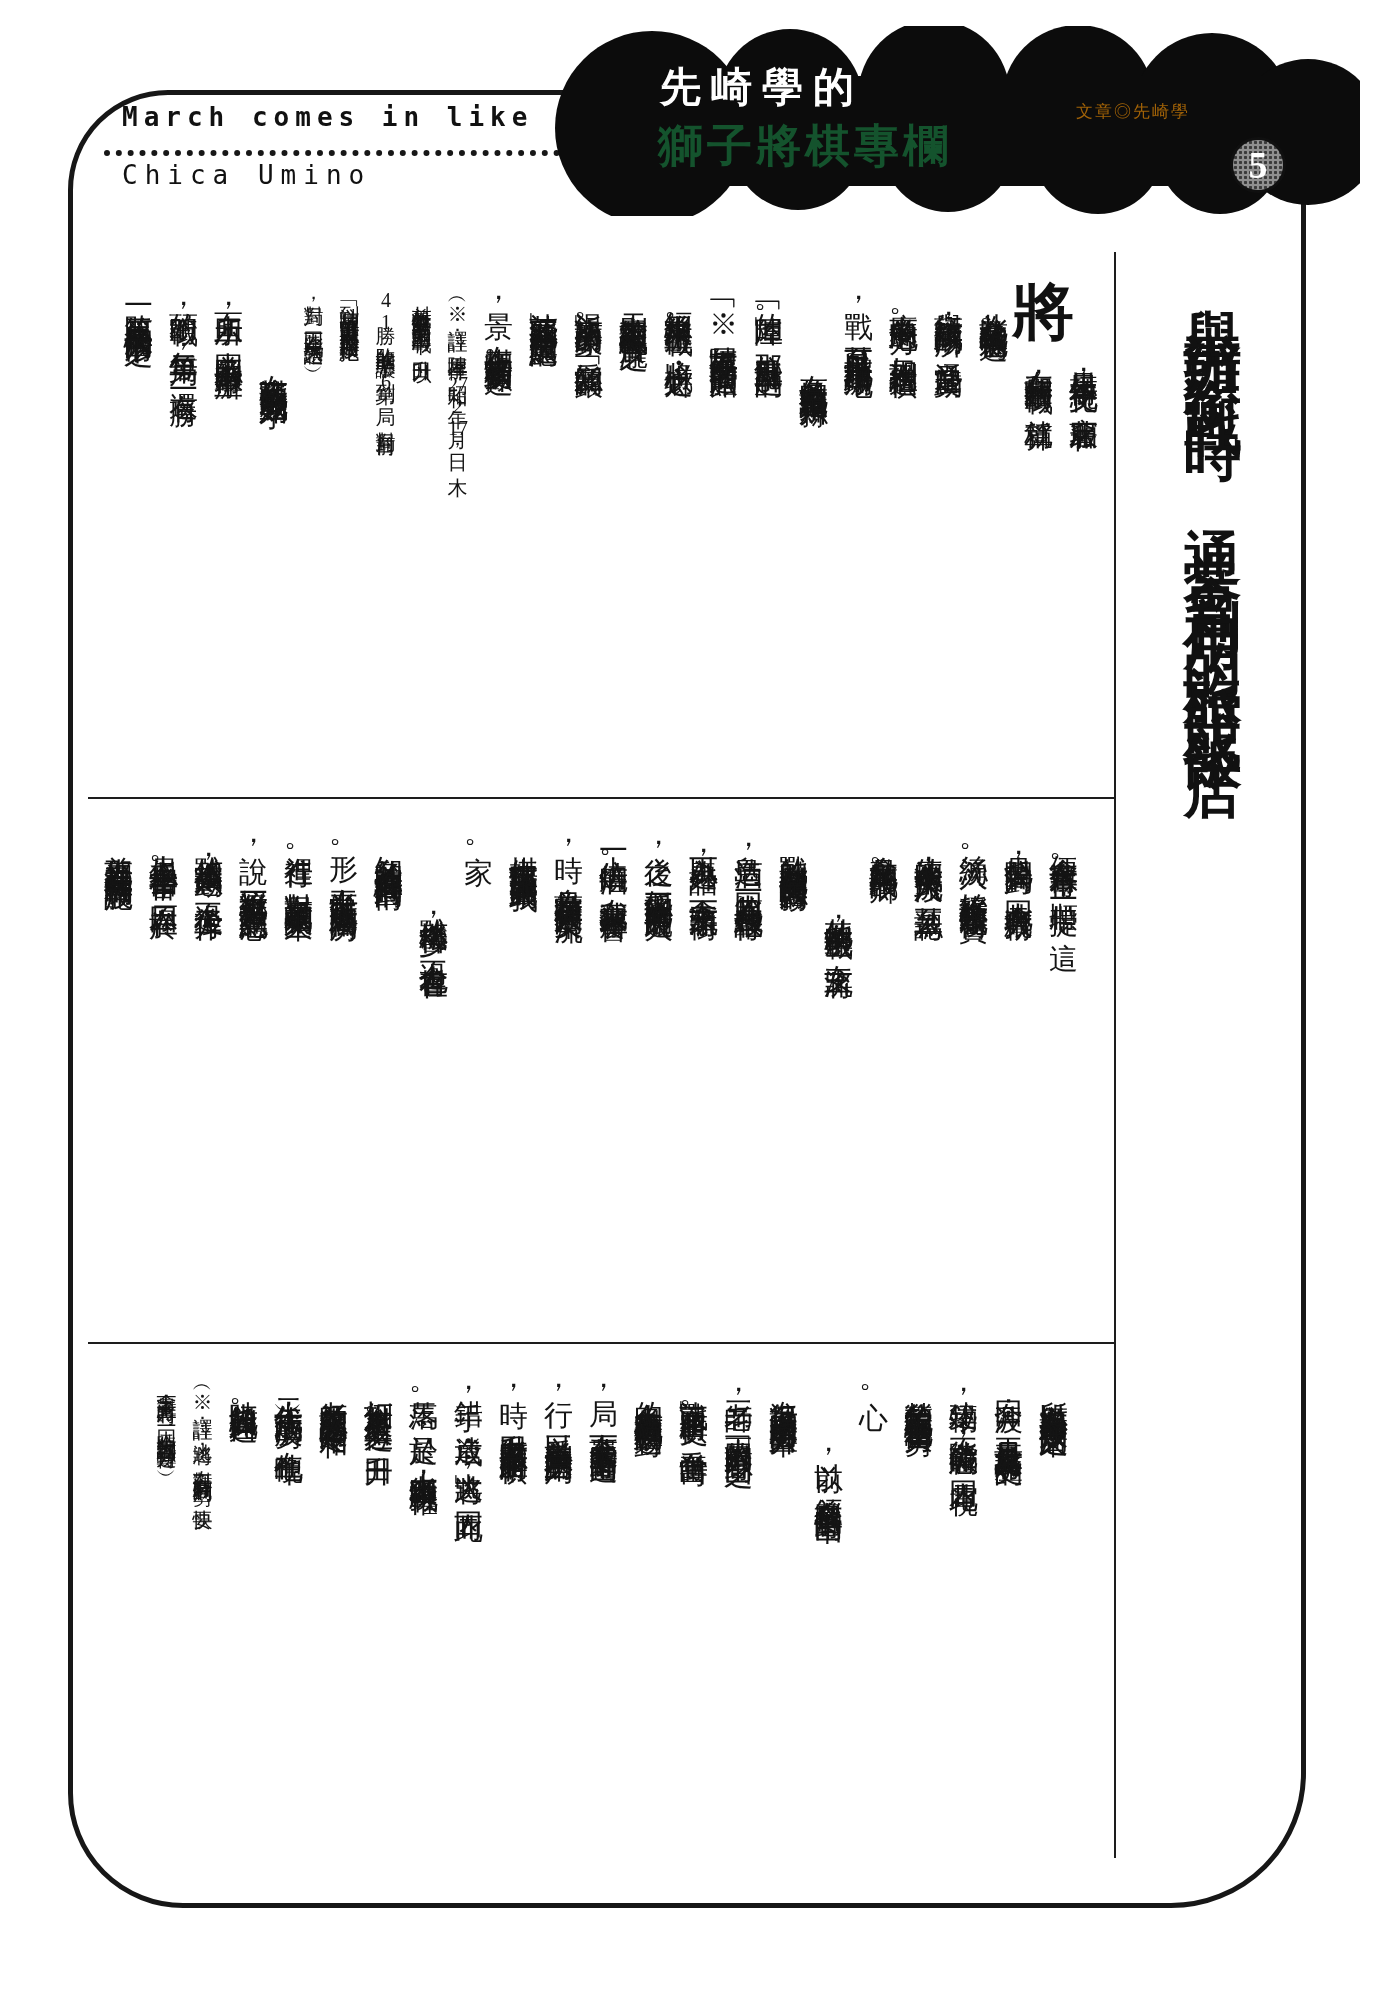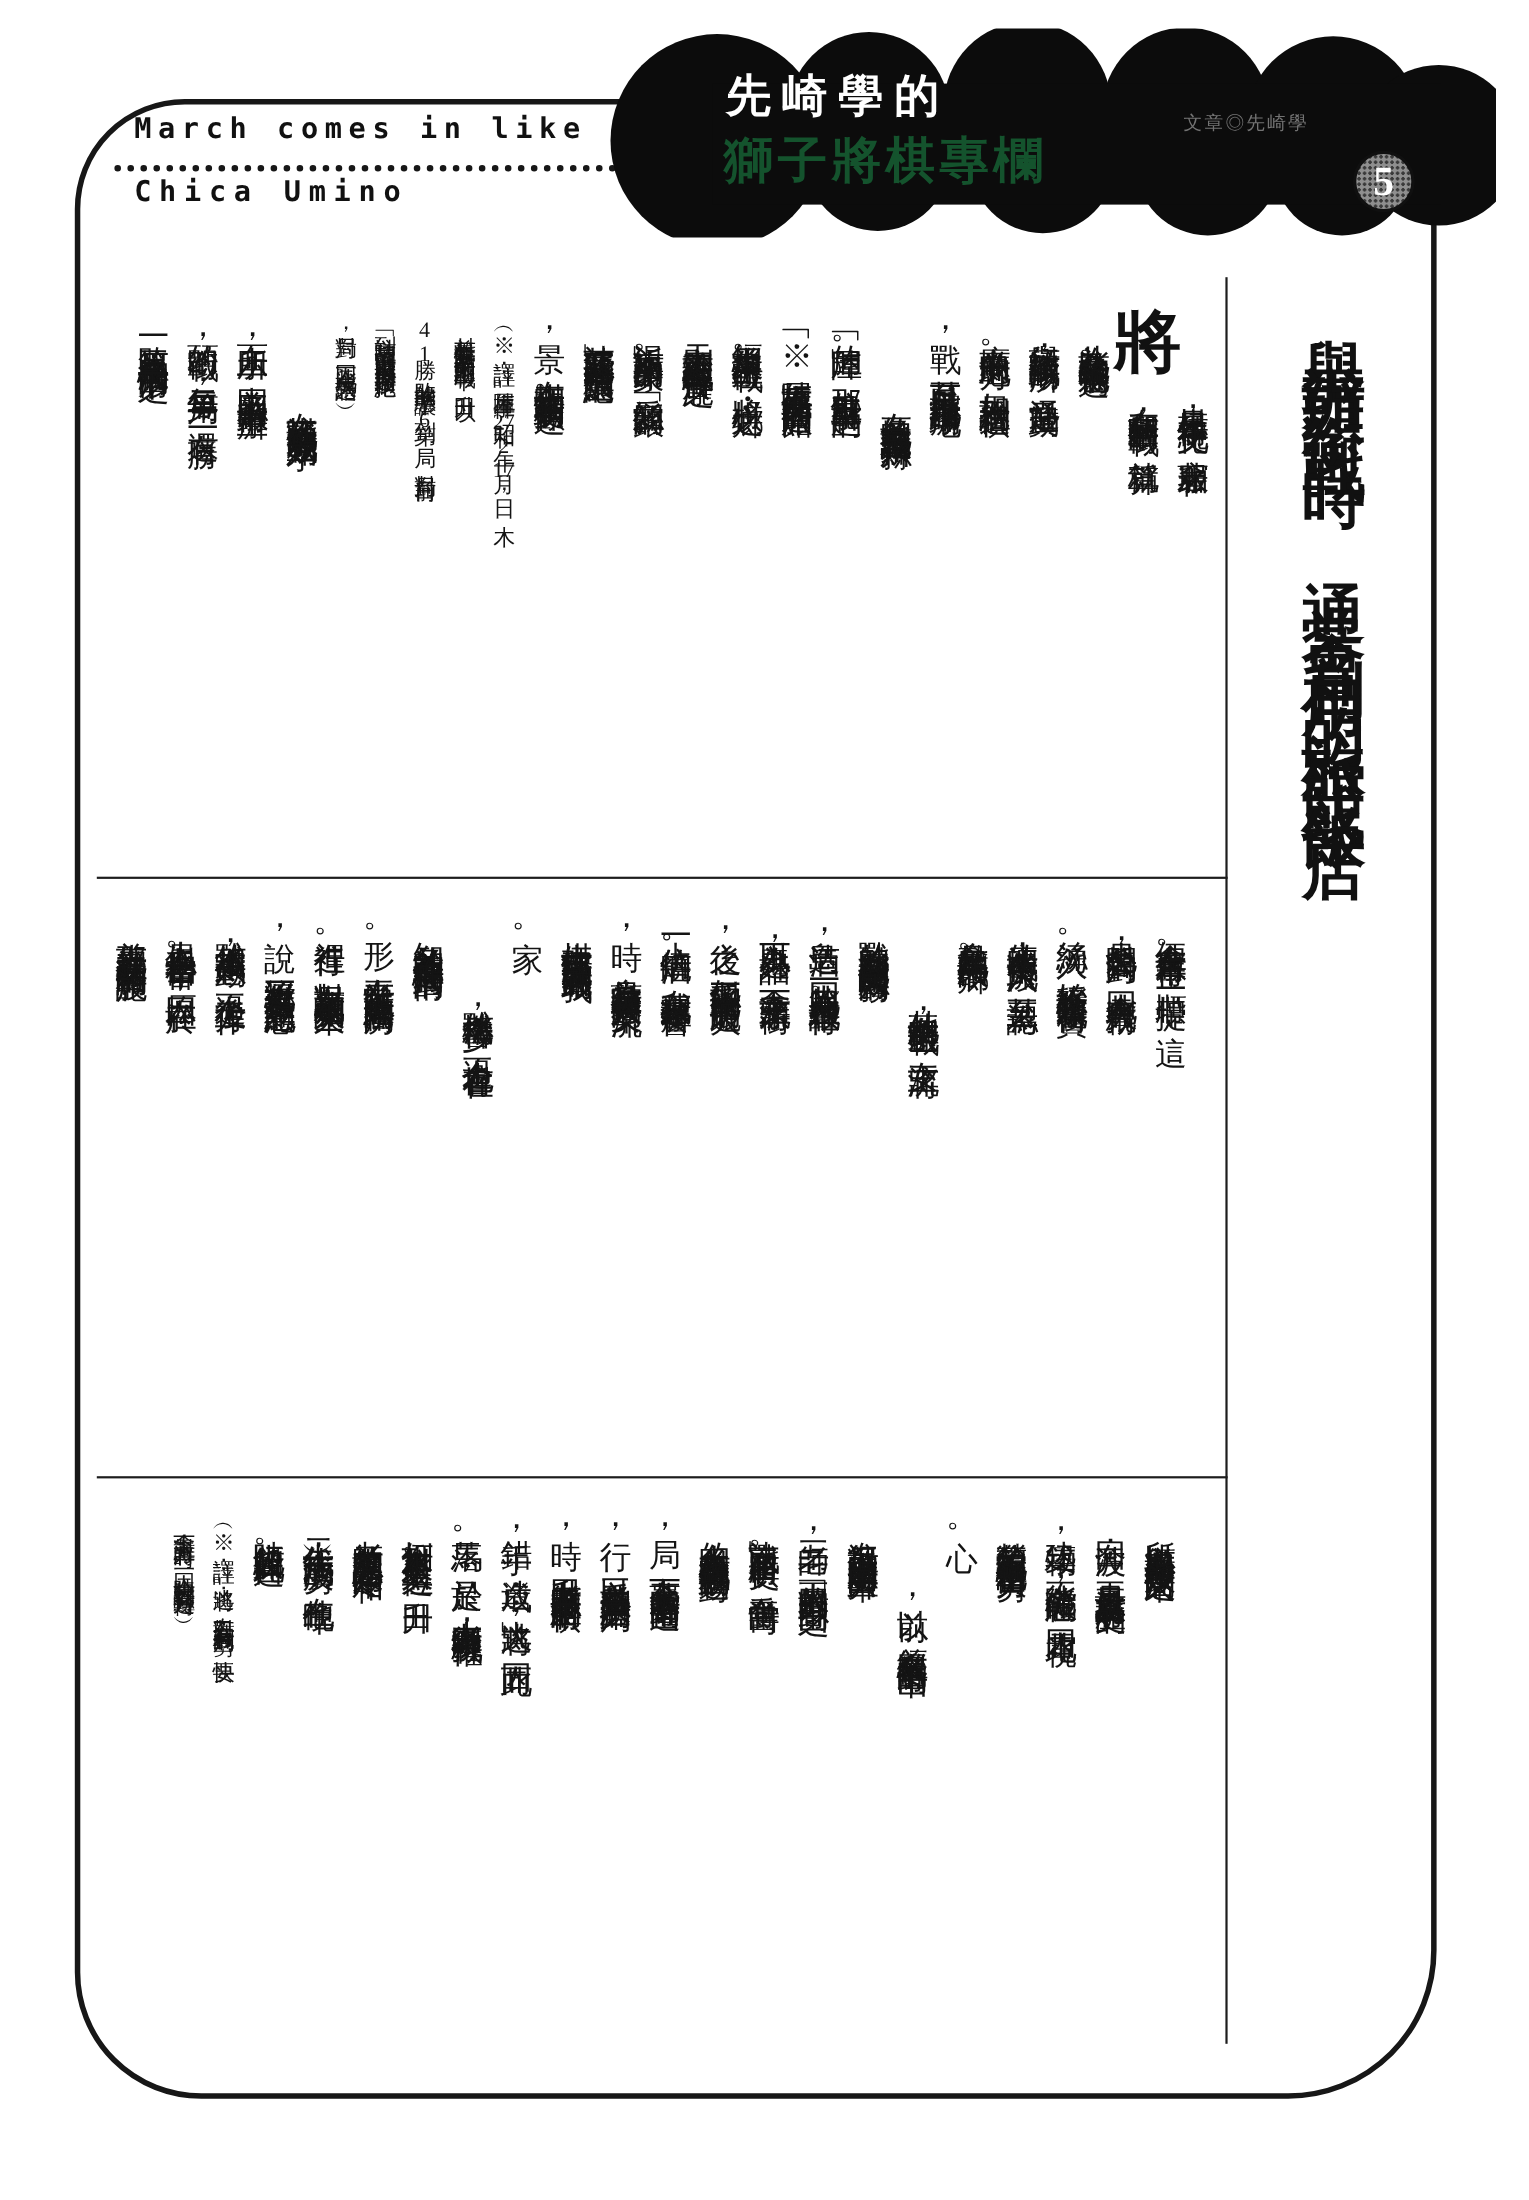--- a/index.html
+++ b/index.html
@@ -24,35 +24,35 @@
     font-weight:bold;font-size:26px;letter-spacing:6px;color:#111;
     white-space:nowrap;
   }
   .dotline{
     left:104px;top:150px;width:456px;height:0;
     border-top:6px dotted #171717;
   }
   .chica{
     left:122px;top:160px;
     font-family:"DejaVu Sans Mono", monospace;
-    font-weight:bold;font-size:26px;letter-spacing:7px;color:#111;
+    font-weight:normal;font-size:26px;letter-spacing:7px;color:#111;
     white-space:nowrap;
   }
   
   .cloud{left:548px;top:26px;width:812px;height:190px;}
   .banner-title1{
     left:660px;top:60px;font-size:41px;font-weight:600;color:#fff;
     letter-spacing:10px;white-space:nowrap;
   }
   .banner-title2{
     left:658px;top:116px;font-size:45px;font-weight:600;color:#14532d;
     letter-spacing:4px;white-space:nowrap;
   }
   .credit{
-    left:1076px;top:100px;font-size:17px;color:#737373;
+    left:1076px;top:100px;font-size:17px;color:#a16207;
     letter-spacing:2px;white-space:nowrap;
   }
   .issue{
     left:1230px;top:137px;width:56px;height:56px;border-radius:50%;
     border:3px solid #101010;box-sizing:border-box;
     background-color:#8f8f8f;
     background-image:radial-gradient(#3a3a3a 1.4px, rgba(0,0,0,0) 1.5px);
     background-size:5px 5px;
     color:#fff;font-size:38px;font-weight:bold;
     text-align:center;line-height:50px;

